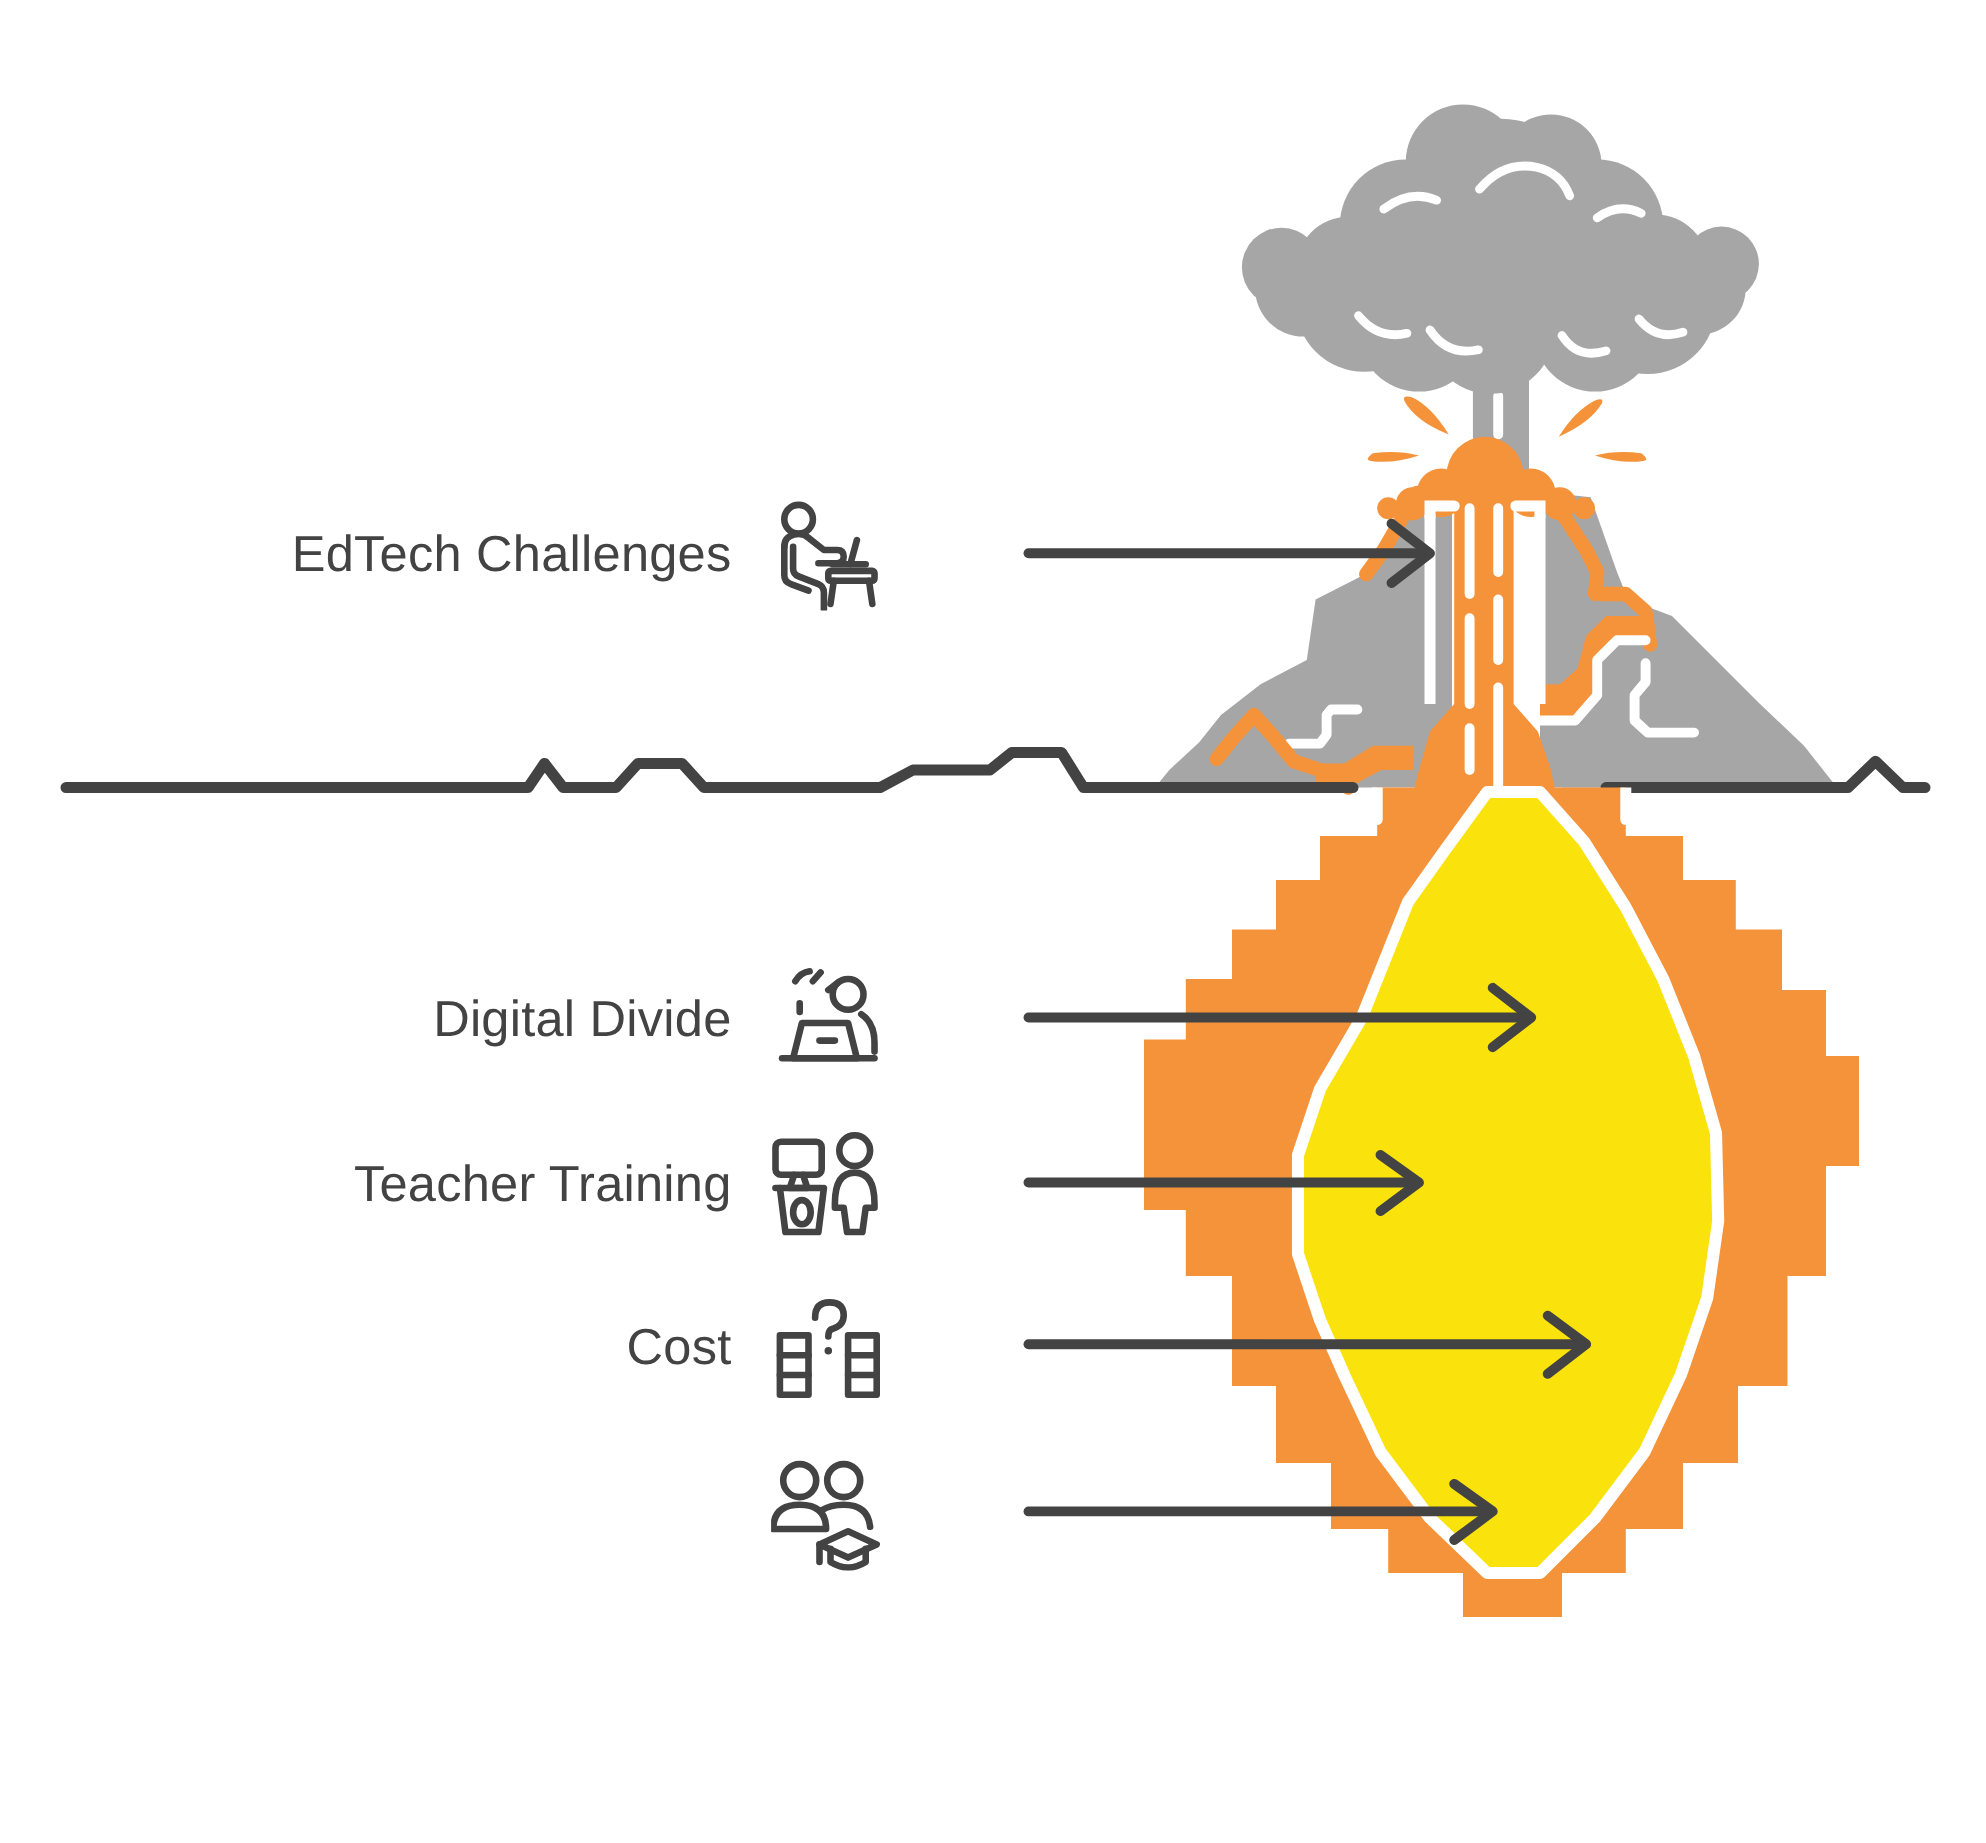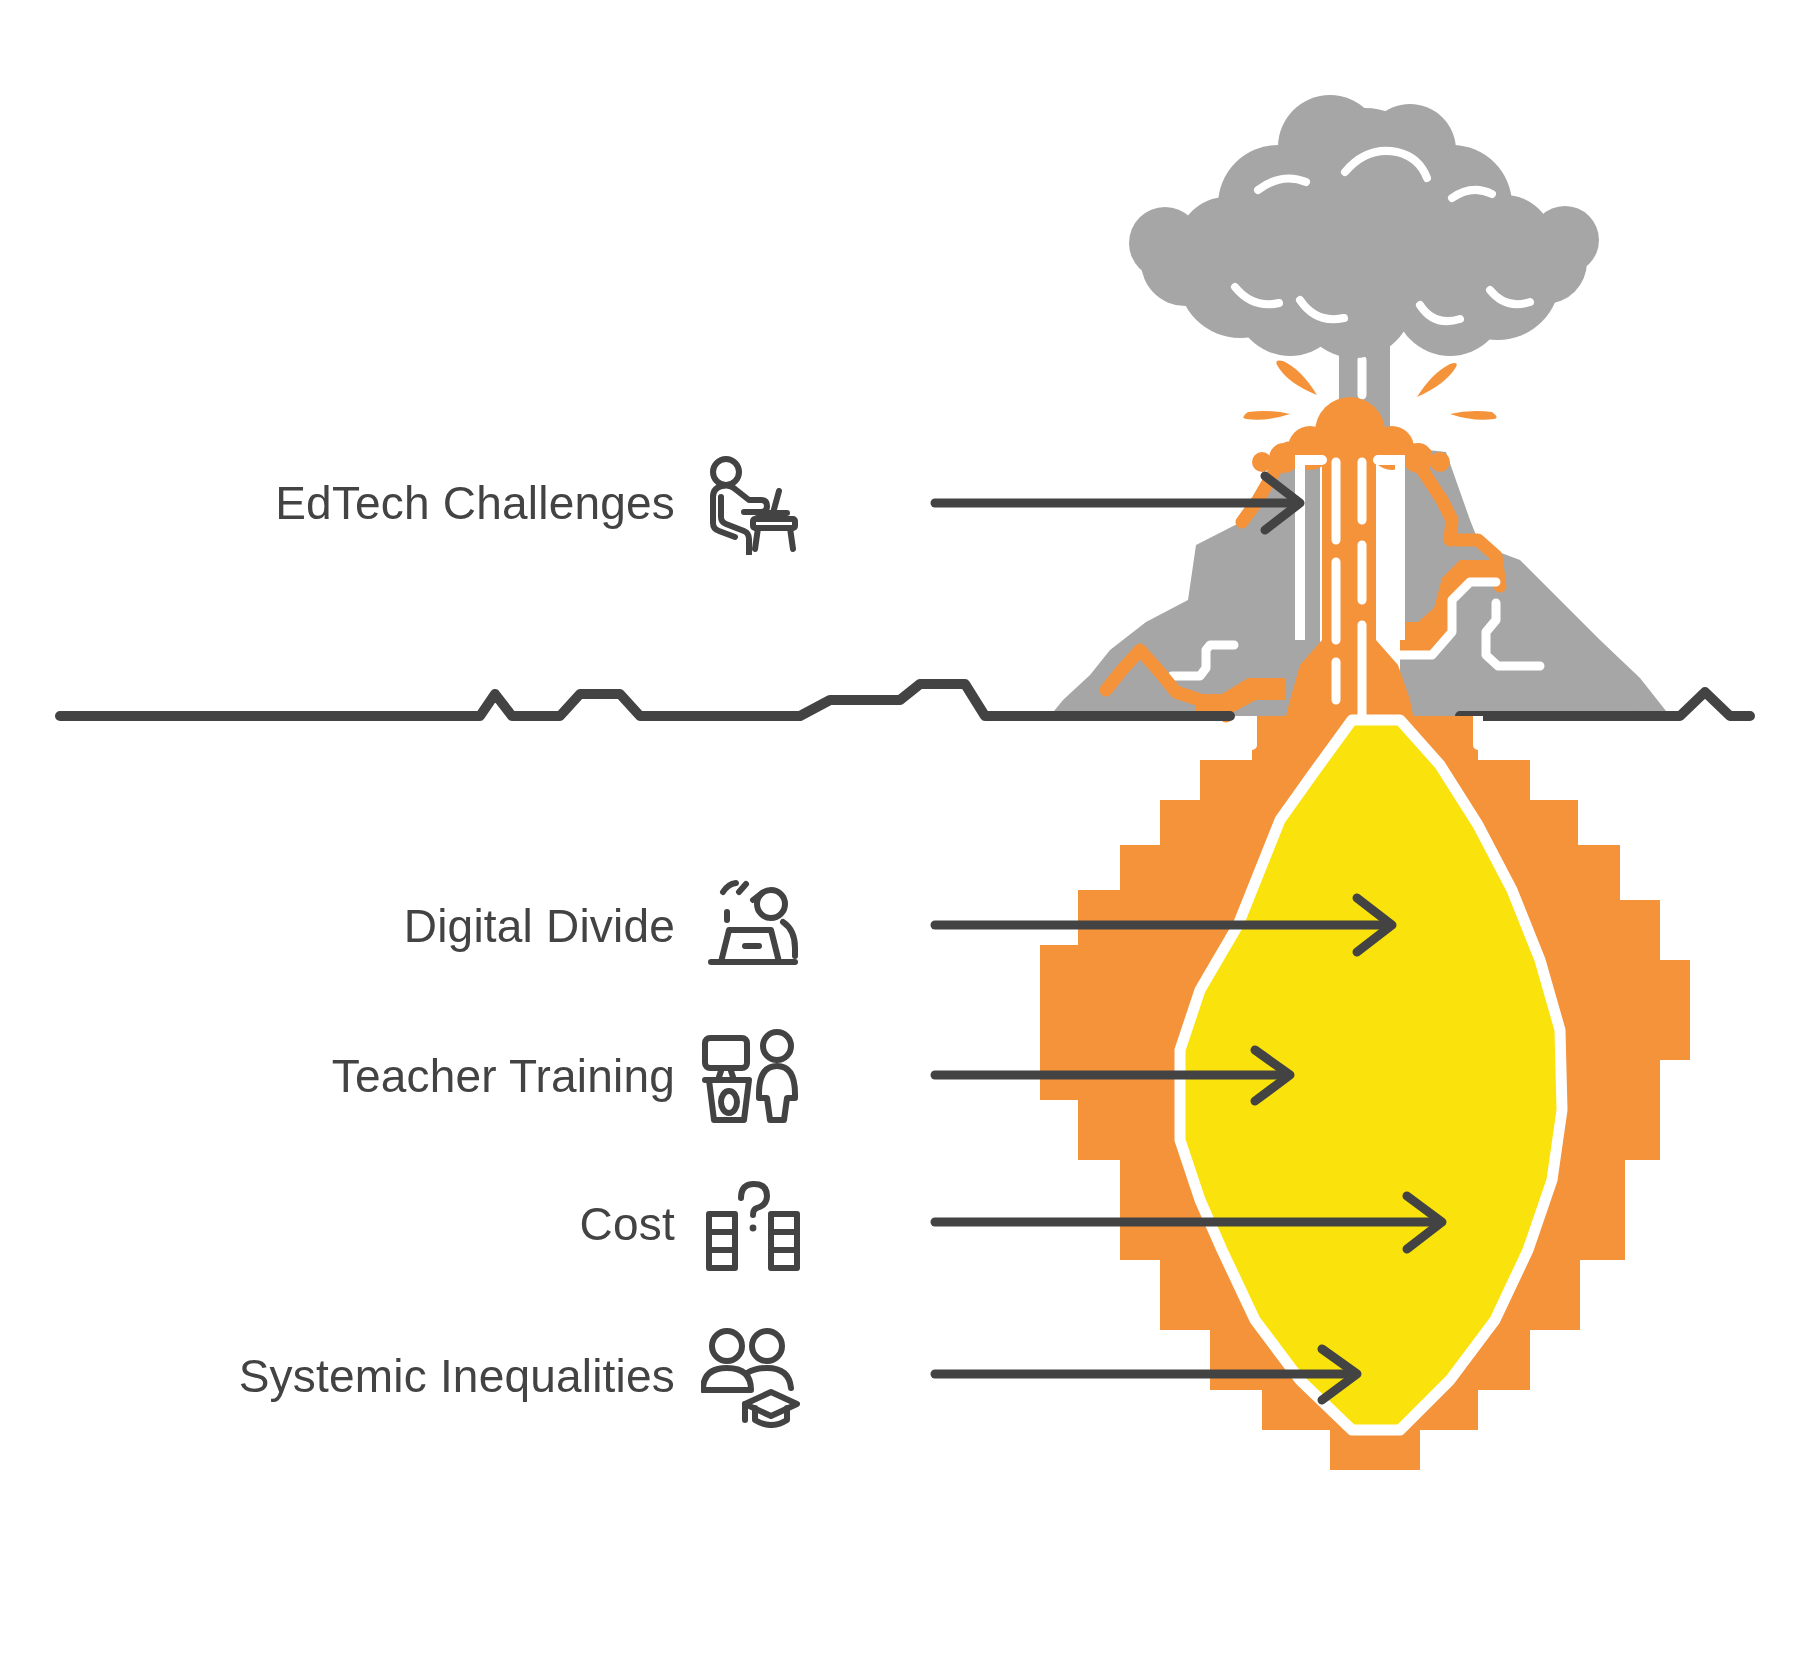--- a/index.html
+++ b/index.html
@@ -24,21 +24,21 @@
     position: absolute;
     inset: 0;
     width: 1805px;
     height: 1675px;
   }
   .label-row {
     position: absolute;
     display: flex;
     align-items: center;
     justify-content: flex-end;
-    gap: 26px;
+    gap: 36px;
   }
   .label-text {
     font-size: 46px;
     color: #434343;
     letter-spacing: 0.2px;
     white-space: nowrap;
     line-height: 1;
   }
   .label-icon {
     width: 104px;
@@ -280,21 +280,20 @@
         <circle cx="52" cy="56" r="3.4" fill="#434343" stroke="none"></circle>
         <rect x="8" y="42" width="26" height="54"></rect>
         <path d="M8 60 h26 M8 78 h26"></path>
         <rect x="70" y="42" width="26" height="54"></rect>
         <path d="M70 60 h26 M70 78 h26"></path>
       </svg>
     </span>
   </div>
 
   <div class="label-row" style="right:1000px; top:1324px;">
-    <span class="label-text">Systemic Inequalities</span>
     <span class="label-icon">
       <svg viewBox="0 0 104 104" fill="none" stroke="#434343" stroke-width="6" stroke-linecap="round" stroke-linejoin="round">
         <circle cx="26" cy="22" r="15"></circle>
         <circle cx="66" cy="22" r="15"></circle>
         <path d="M2 66 q0 -22 24 -22 q24 0 24 22 Z"></path>
         <path d="M46 49 q8 -5 20 -5 q22 0 24 20"></path>
         <path d="M44 80 l26 -12 l26 12 l-26 12 Z"></path>
         <path d="M44 80 v16"></path>
         <path d="M54 84 v12 q16 10 32 0 v-12"></path>
       </svg>

